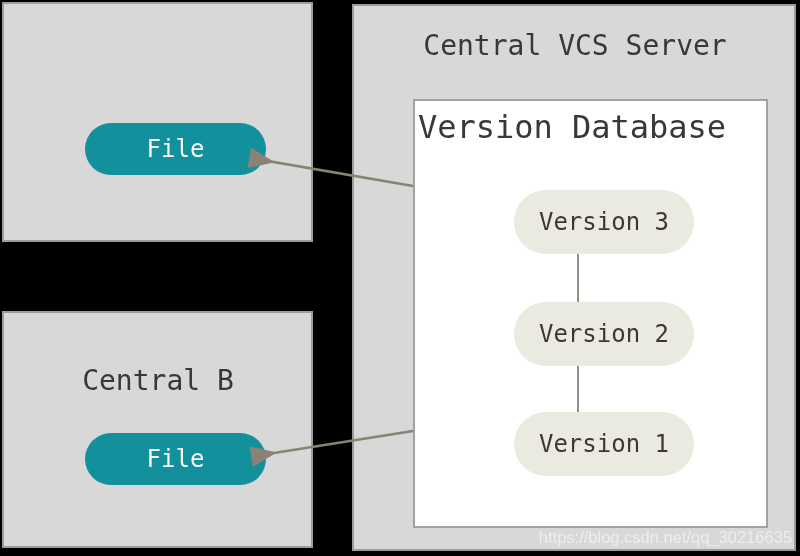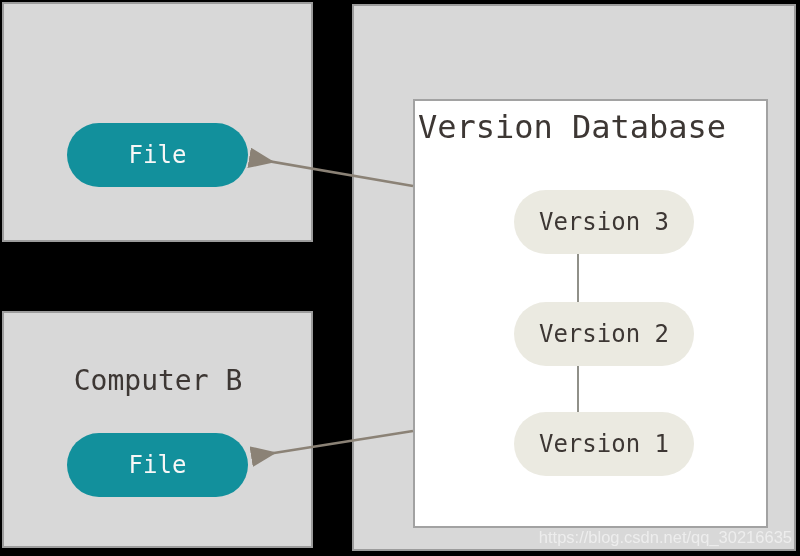--- a/index.html
+++ b/index.html
@@ -47,22 +47,22 @@
     position: absolute;
     display: flex;
     align-items: center;
     justify-content: center;
     border-radius: 32px;
     font-size: 24px;
     white-space: nowrap;
     z-index: 3;
   }
   .file-pill {
-    width: 181px; height: 64px;
-    left: 67px;
+    width: 181px; height: 52px;
+    left: 85px;
     background: #12909c;
     color: #f7f7f7;
   }
   #file-a-pill { top: 123px; }
   #file-b-pill { top: 433px; }
   .version-pill {
     width: 180px; height: 64px;
     left: 514px;
     background: #ebeae1;
     color: #3d3734;
@@ -92,26 +92,27 @@
 <body>
 
 <div id="canvas">
 
   <div id="computer-a-box" class="gray-box"></div>
   <div id="file-a-pill" class="pill file-pill">
     <span>File</span>
   </div>
 
   <div id="computer-b-box" class="gray-box"></div>
-  <div id="computer-b-title" class="box-title">Computer B</div>
+  <div id="computer-b-title" class="box-title">Central B</div>
   <div id="file-b-pill" class="pill file-pill">
     <span>File</span>
   </div>
 
   <div id="server-box" class="gray-box"></div>
+  <div id="server-title" class="box-title">Central VCS Server</div>
 
   <div id="version-db-box"></div>
   <div id="version-db-title" class="box-title">Version Database</div>
 
   <div id="version-3-pill" class="pill version-pill">
     <span>Version 3</span>
   </div>
   <div id="version-2-pill" class="pill version-pill">
     <span>Version 2</span>
   </div>

